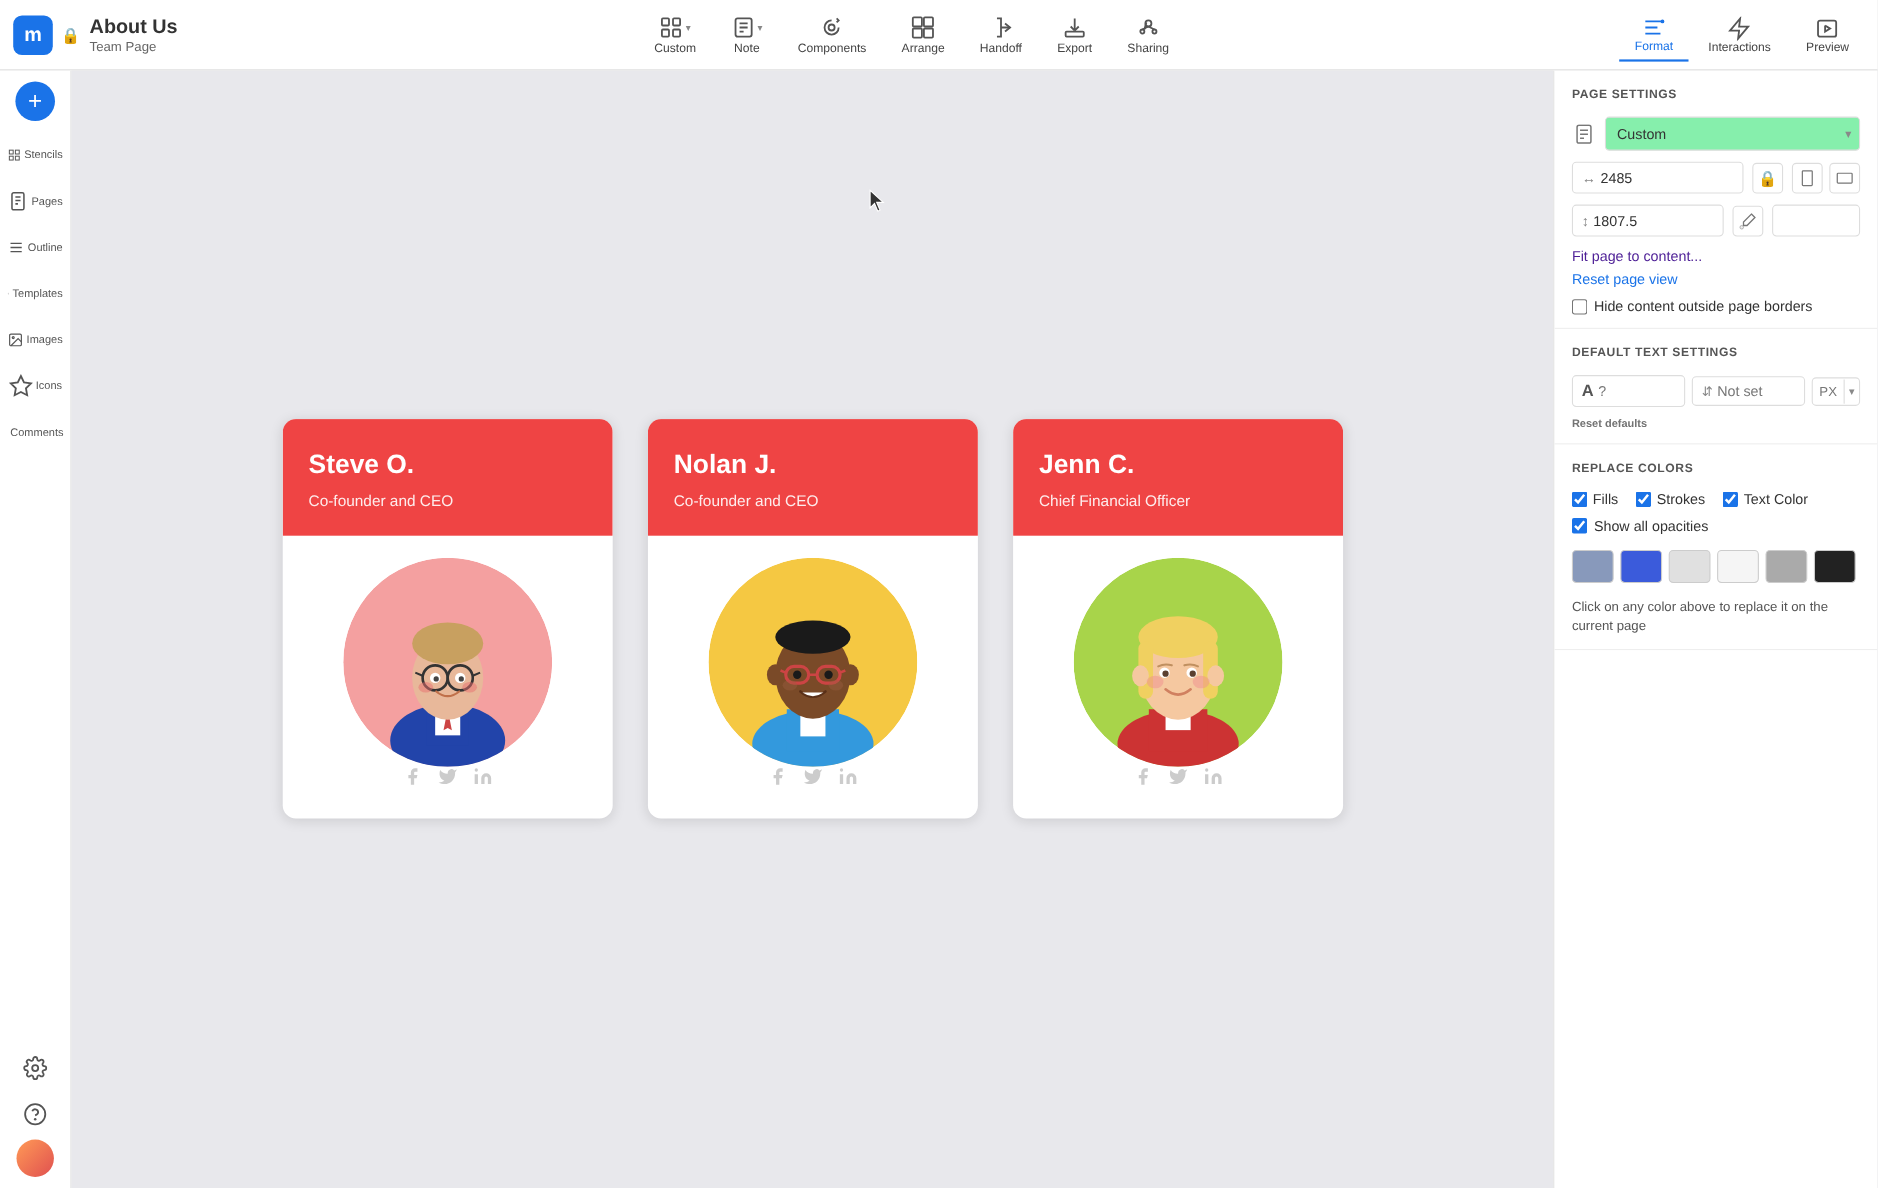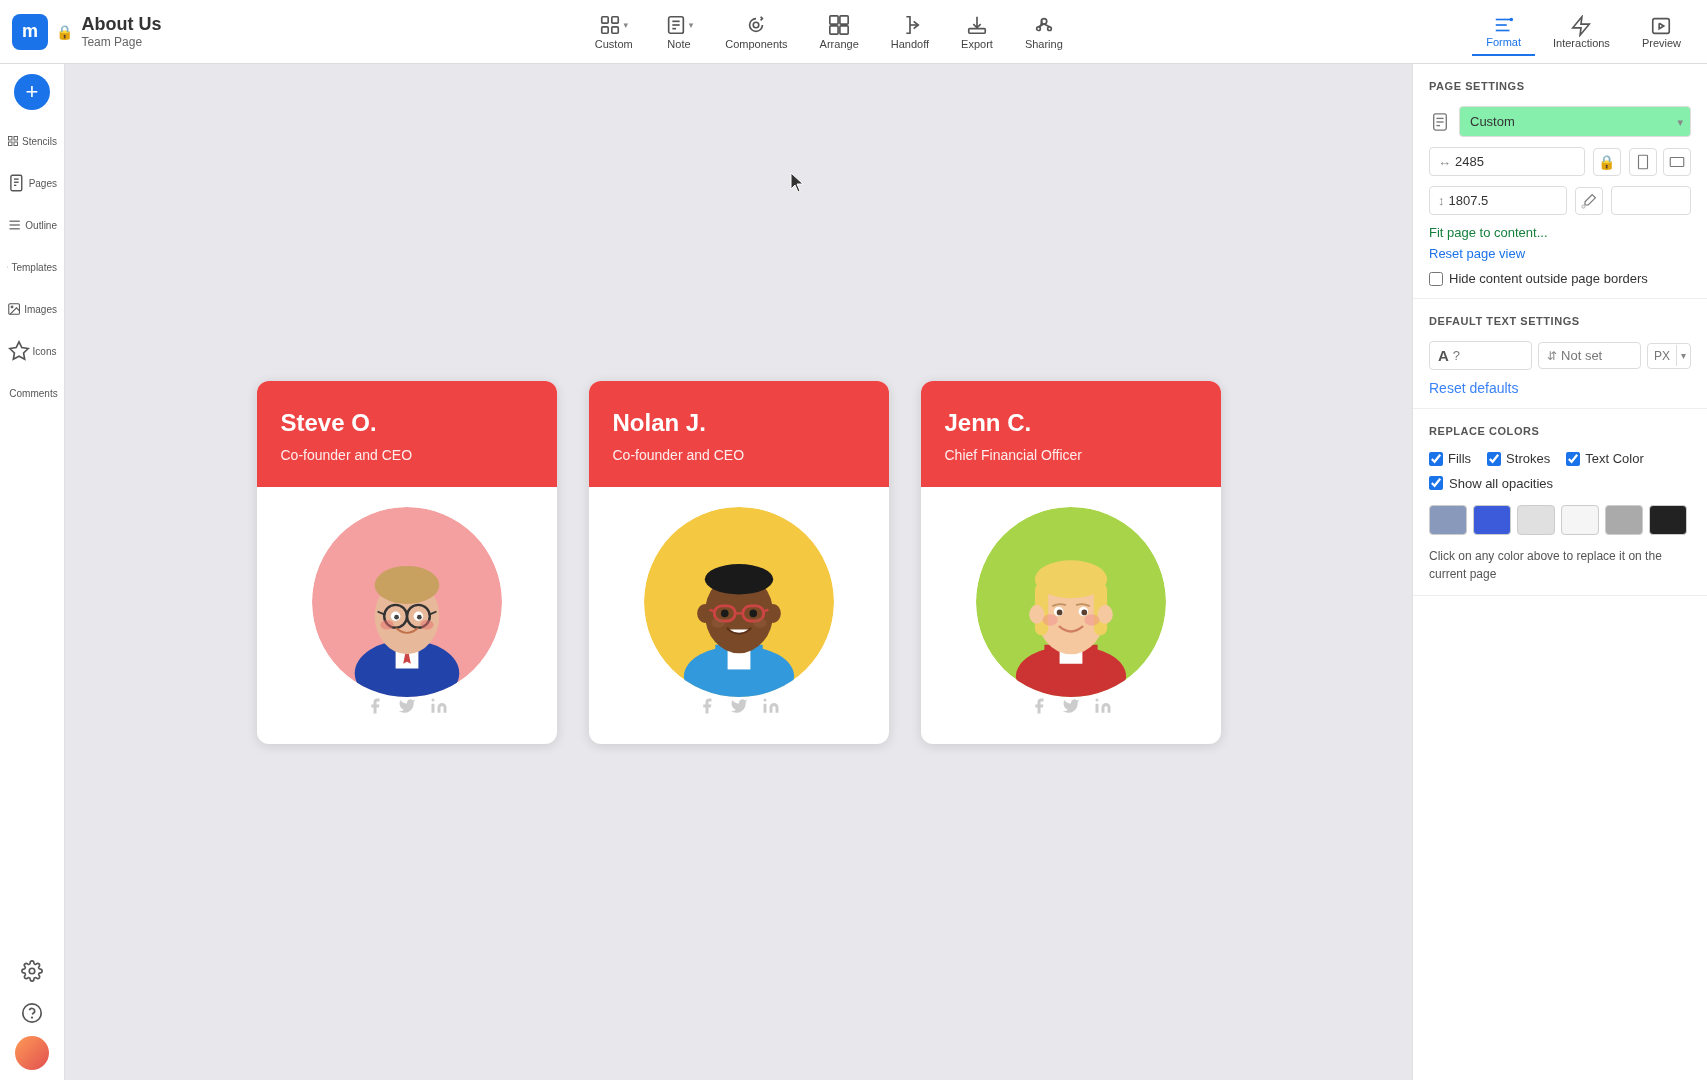--- a/index.html
+++ b/index.html
@@ -63,40 +63,40 @@
     .dim-row { display: flex; align-items: center; gap: 8px; margin-bottom: 10px; }
     .dim-input-wrap { display: flex; align-items: center; gap: 4px; border: 1px solid #ddd; border-radius: 4px; padding: 6px 8px; flex: 1; }
     .dim-icon { color: #888; font-size: 13px; }
     .dim-input { border: none; outline: none; font-size: 13px; width: 100%; color: #333; }
     .lock-icon-btn { width: 28px; height: 28px; display: flex; align-items: center; justify-content: center; border: 1px solid #ddd; border-radius: 4px; cursor: pointer; color: #888; font-size: 14px; }
     .page-icons { display: flex; gap: 6px; }
     .page-icon-btn { width: 28px; height: 28px; border: 1px solid #ddd; border-radius: 4px; display: flex; align-items: center; justify-content: center; cursor: pointer; color: #777; font-size: 13px; }
     .fill-row { display: flex; align-items: center; gap: 8px; }
     .color-picker { width: 28px; height: 28px; border: 1px solid #ddd; border-radius: 4px; cursor: pointer; display: flex; align-items: center; justify-content: center; }
     .fill-input { flex: 1; border: 1px solid #ddd; border-radius: 4px; padding: 6px 8px; font-size: 13px; color: #333; }
-    .fit-link { color: #15803d; font-size: 13px; cursor: pointer; margin-bottom: 6px; display: block; }
+    .fit-link { color: #4c1d95; font-size: 13px; cursor: pointer; margin-bottom: 6px; display: block; }
     .reset-link { color: #1a73e8; font-size: 13px; cursor: pointer; margin-bottom: 10px; display: block; }
     .checkbox-row { display: flex; align-items: center; gap: 6px; }
     .checkbox-row input { width: 14px; height: 14px; cursor: pointer; }
     .checkbox-label { font-size: 13px; color: #333; }
 
     
     .text-settings-grid { display: flex; flex-direction: column; gap: 10px; }
     .font-row { display: flex; align-items: center; gap: 6px; }
     .size-row { display: flex; align-items: center; gap: 6px; }
     .size-input-wrap { display: flex; align-items: center; gap: 4px; border: 1px solid #ddd; border-radius: 4px; padding: 5px 8px; }
     .size-icon { font-size: 15px; color: #555; font-weight: 600; }
     .size-val-input { border: none; outline: none; font-size: 13px; width: 50px; color: #777; }
     .not-set-wrap { display: flex; align-items: center; gap: 4px; flex: 1; border: 1px solid #ddd; border-radius: 4px; padding: 5px 8px; }
     .not-set-icon { font-size: 13px; color: #888; }
     .not-set-input { border: none; outline: none; font-size: 13px; width: 50px; color: #777; }
     .px-wrap { display: flex; align-items: center; border: 1px solid #ddd; border-radius: 4px; }
     .px-label { padding: 5px 6px; font-size: 12px; color: #777; }
     .px-caret { padding: 5px 4px; font-size: 10px; color: #888; border-left: 1px solid #ddd; cursor: pointer; }
-    .reset-defaults { color: #3b82f6; font-size: 14px; cursor: pointer; }
+    .reset-defaults { color: #737373; font-size: 10px; cursor: pointer; font-weight: bold; }
 
     
     .replace-tabs { display: flex; gap: 0; border-bottom: 1px solid #eee; margin-bottom: 12px; }
     .replace-tab { padding: 8px 4px; font-size: 13px; color: #888; cursor: pointer; border-bottom: 2px solid transparent; margin-right: 16px; }
     .replace-tab.active { color: #1a73e8; border-bottom: 2px solid #1a73e8; }
     .checkboxes-row { display: flex; align-items: center; gap: 16px; margin-bottom: 10px; flex-wrap: wrap; }
     .check-item { display: flex; align-items: center; gap: 5px; font-size: 13px; color: #333; }
     .check-item input { width: 14px; height: 14px; cursor: pointer; accent-color: #1a73e8; }
     .show-opacity-row { display: flex; gap: 6px; margin-bottom: 14px; }
     .show-opacity-row input { width: 14px; height: 14px; cursor: pointer; accent-color: #1a73e8; }

